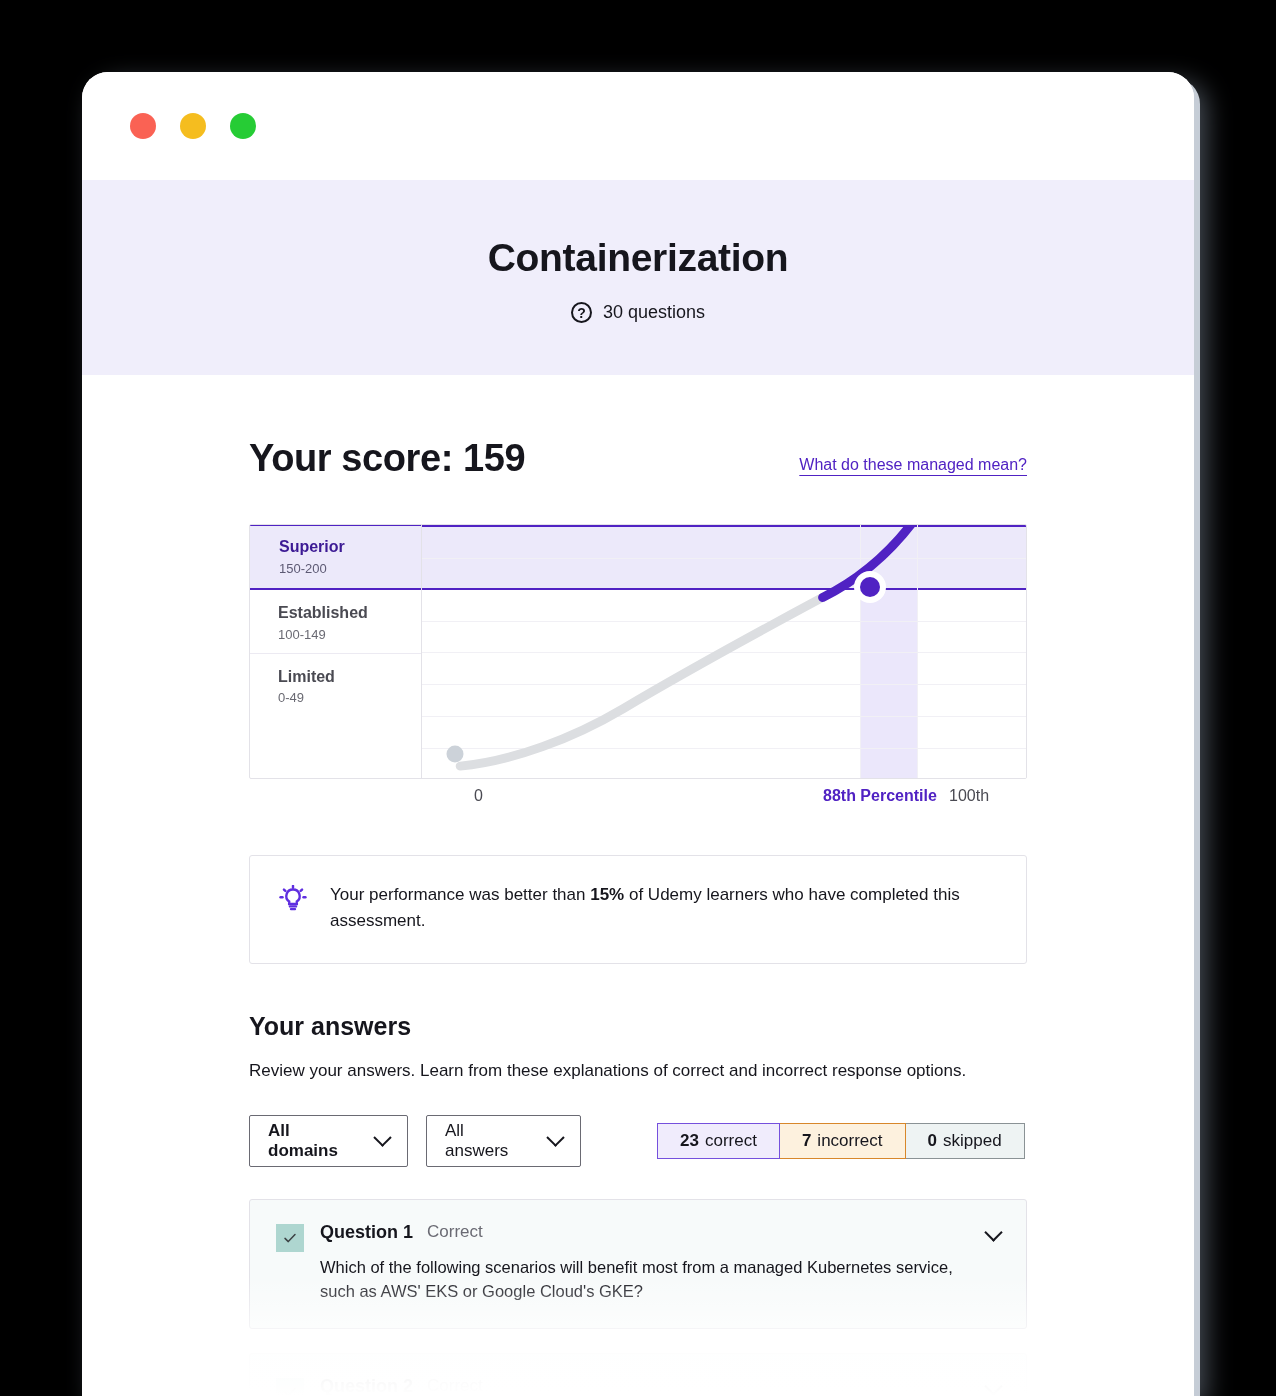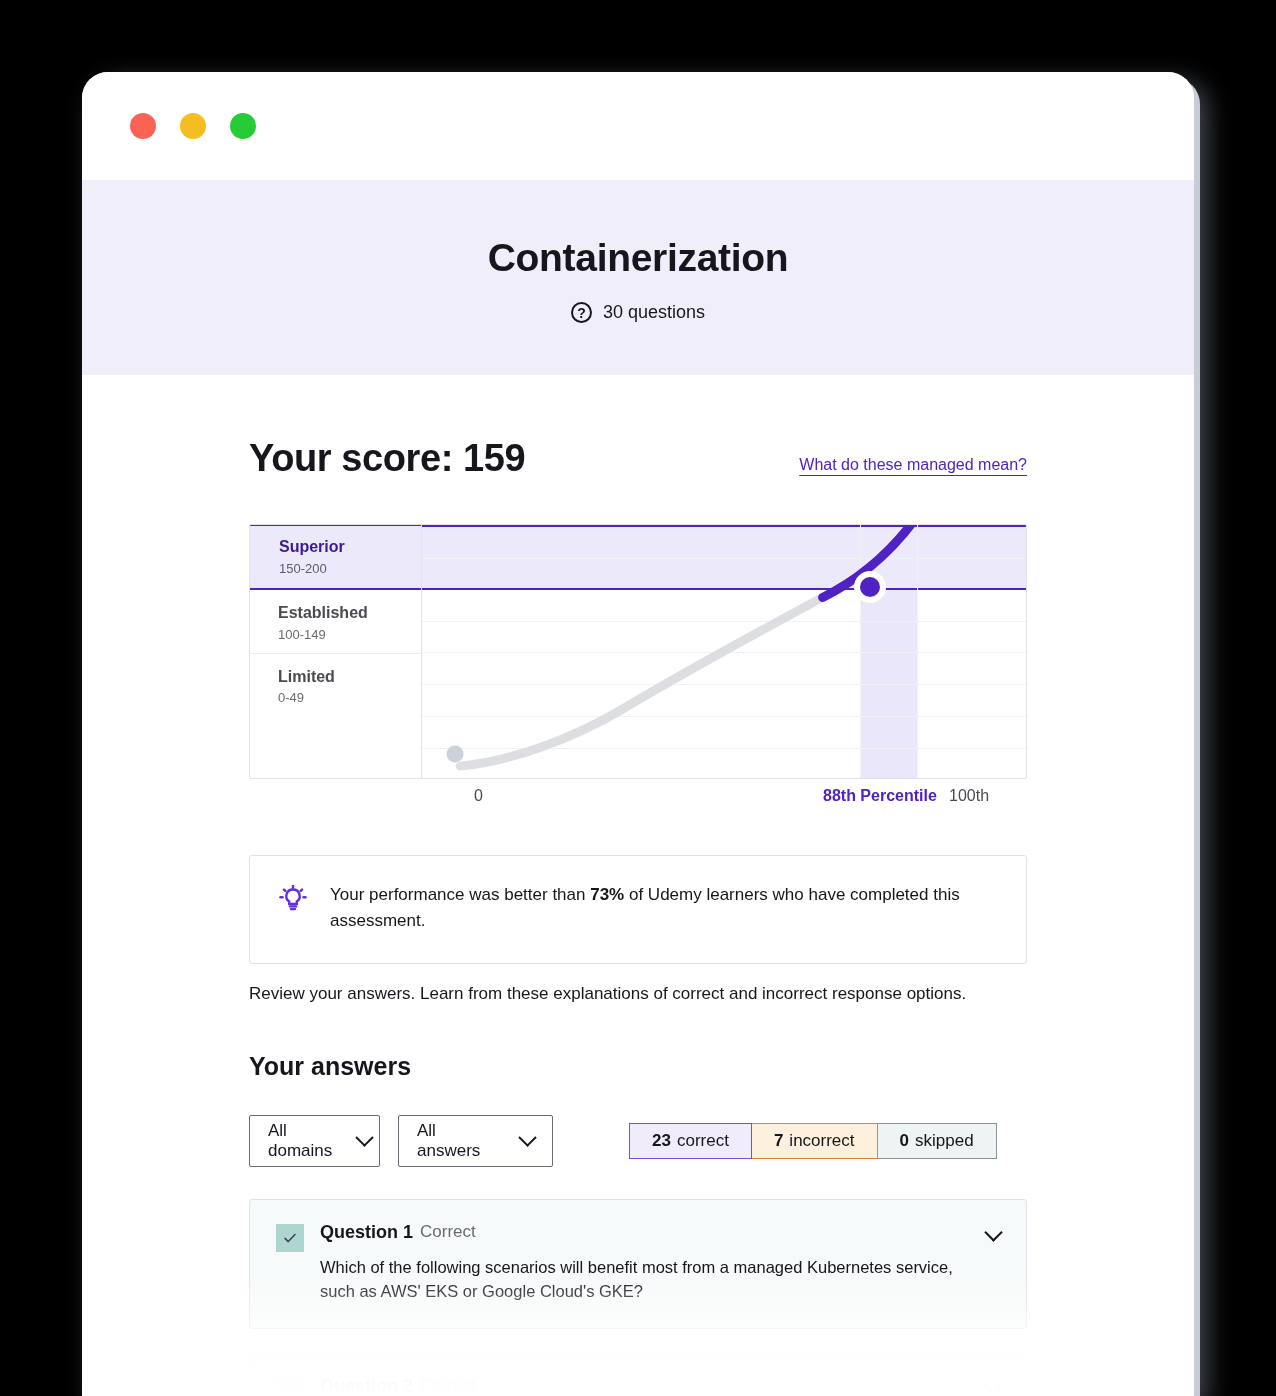--- a/index.html
+++ b/index.html
@@ -263,21 +263,21 @@
     display: flex;
     align-items: center;
     justify-content: space-between;
     padding: 0 18px 0 18px;
     font-size: 17px;
     color: #16161d;
     gap: 26px;
     cursor: pointer;
     background: #fff;
   }
-  #select-domains { width: 131px; }
+  #select-domains { width: 159px; font-weight: bold; }
   #select-answers { width: 155px; }
   .chev {
     width: 13px; height: 13px;
     border-right: 2px solid #16161d;
     border-bottom: 2px solid #16161d;
     transform: rotate(45deg) translate(-2px,-2px);
     flex: 0 0 auto;
   }
 
   #stats-group {
@@ -316,21 +316,21 @@
     flex: 0 0 28px;
     background: #aed6d0;
     display: flex; align-items: center; justify-content: center;
     margin-top: 2px;
   }
   .qcheck svg { display: block; }
   .qbody { flex: 1; }
   .qhead {
     display: flex;
     align-items: flex-start;
-    gap: 7px;
+    gap: 14px;
   }
   .qnum {
     font-size: 18px; font-weight: bold; color: #16161d;
   }
   .qstatus {
     font-size: 17px; color: #6a6a73;
   }
   .qtext {
     margin-top: 12px;
     font-size: 16.5px;
@@ -449,26 +449,26 @@
             <line x1="9.9" y1="15.1" x2="14.1" y2="15.1"></line>
             <line x1="10.6" y1="17.0" x2="13.4" y2="17.0"></line>
             <line x1="12" y1="0.6" x2="12" y2="1.9"></line>
             <line x1="4.6" y1="8.6" x2="3.2" y2="8.6"></line>
             <line x1="20.8" y1="8.6" x2="19.4" y2="8.6"></line>
             <line x1="5.6" y1="3.2" x2="6.6" y2="4.2"></line>
             <line x1="18.4" y1="3.2" x2="17.4" y2="4.2"></line>
           </svg>
         </div>
         <div id="callout-text">
-          <span>Your performance was better than </span><b>73%</b><span> of Udemy learners who have completed this assessment.</span>
+          <span>Your performance was better than </span><b>15%</b><span> of Udemy learners who have completed this assessment.</span>
         </div>
       </div>
 
+      <div id="answers-heading">Your answers</div>
       <div id="answers-sub">Review your answers. Learn from these explanations of correct and incorrect response options.</div>
-      <div id="answers-heading">Your answers</div>
 
       <div id="controls-row">
         <div class="select-box" id="select-domains">
           <span>All domains</span>
           <span class="chev"></span>
         </div>
         <div class="select-box" id="select-answers">
           <span>All answers</span>
           <span class="chev"></span>
         </div>

